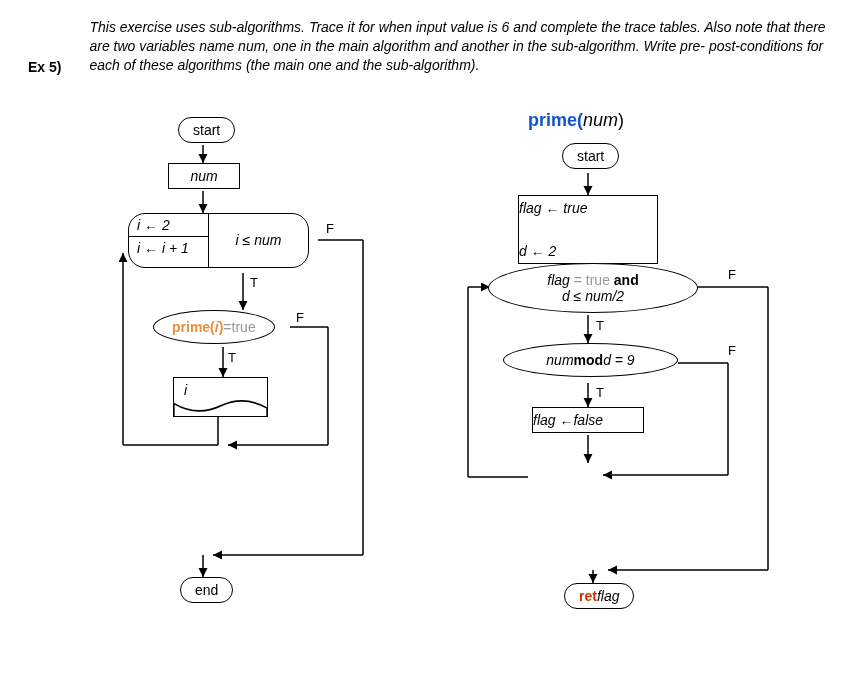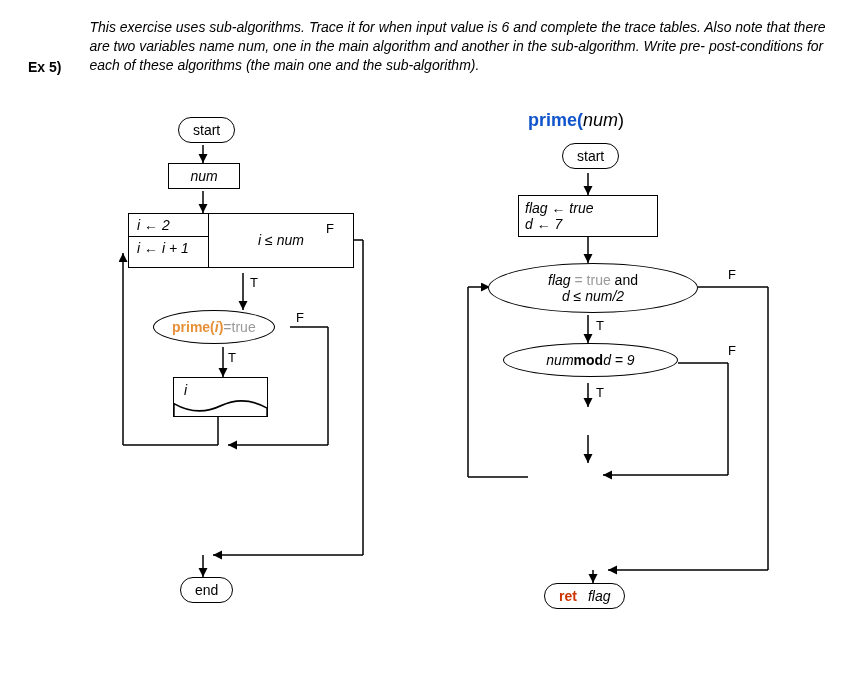--- a/index.html
+++ b/index.html
@@ -29,23 +29,24 @@
     background: #fff;
     text-align: center;
   }
   .terminal {
     border: 1.5px solid #000;
     border-radius: 999px;
     padding: 4px 14px;
   }
   .process {
     border: 1.5px solid #000;
-    padding: 4px 6px;
+    padding: 4px 0;
     text-align: left;
     justify-content: flex-start;
+    gap: 27px;
   }
   .input {
     border: 1.5px solid #000;
     padding: 4px 10px;
   }
   .loopbox {
     border: 1.5px solid #000;
     position: absolute;
     background: #fff;
   }
@@ -139,21 +140,21 @@
 
     <line x1="565" y1="455" x2="565" y2="468" stroke="#000" stroke-width="1.5" marker-end="url(#arr)"></line>
   </svg>
 
   <div class="node terminal" style="left:150px; top:2px;">start</div>
 
   <div class="node input" style="left:140px; top:48px; width:72px;">
       <span class="italic">num</span>
     </div>
 
-  <div class="loopbox" style="left:100px; top:98px; width:226px; height:55px;">
+  <div class="loopbox" style="left:100px; top:98px; width:181px; height:55px;border-radius:17px;">
     <div style="display:flex; height:100%;">
       <div style="width:80px; border-right:1.5px solid #000;">
         <div class="row italic">i ← 2</div>
         <div class="row italic">i ← i + 1</div>
       </div>
       <div style="flex:1; display:flex; align-items:center; justify-content:center; border-radius: 0 40px 40px 0;">
         <span class="italic">i ≤ num</span>
       </div>
     </div>
   </div>
@@ -181,39 +182,42 @@
   <div class="label" style="left:200px; top:235px;">T</div>
 
   <div class="label" style="left:500px; top:-5px; font-size:18px;text-align:right;">
     <span class="blue">prime(</span><span class="italic">num</span><span>)</span>
   </div>
 
   <div class="node terminal" style="left:534px; top:28px;">start</div>
 
   <div class="node process" style="left:490px; top:80px; width:140px; flex-direction:column; align-items:flex-start;">
     <div class="italic">flag ← true</div>
-    <div class="italic">d ← 7</div>
+    <div class="italic">d ← 2</div>
   </div>
 
   <div class="node decision" style="left:460px; top:148px; width:210px; flex-direction:column;">
     <div>
-      <span class="italic">flag</span><span class="gray"> = </span><span class="gray">true</span><span style="font-weight:normal;"> and</span>
+      <span class="italic">flag</span><span class="gray"> = </span><span class="gray">true</span><span style="font-weight:bold;"> and</span>
     </div>
     <div class="italic">d ≤ num/2</div>
   </div>
 
   <div class="node decision" style="left:475px; top:228px; width:175px;">
     <span class="italic">num </span>
       <span style="font-weight:bold;">mod</span>
       <span class="italic"> d = 9</span>
   </div>
 
-
-
-  <div class="node terminal" style="left:516px; top:468px;gap:11px;">
+  <div class="node process" style="left:504px; top:292px; width:112px;">
+      <span class="italic">flag ←false</span>
+    </div>
+
+
+  <div class="node terminal" style="left:536px; top:468px;">
     <span class="red">ret</span>
       <span class="italic"> flag</span>
   </div>
 
   <div class="label" style="left:700px; top:152px;">F</div>
   <div class="label" style="left:568px; top:203px;">T</div>
   <div class="label" style="left:700px; top:228px;">F</div>
   <div class="label" style="left:568px; top:270px;">T</div>
 
 </div>

